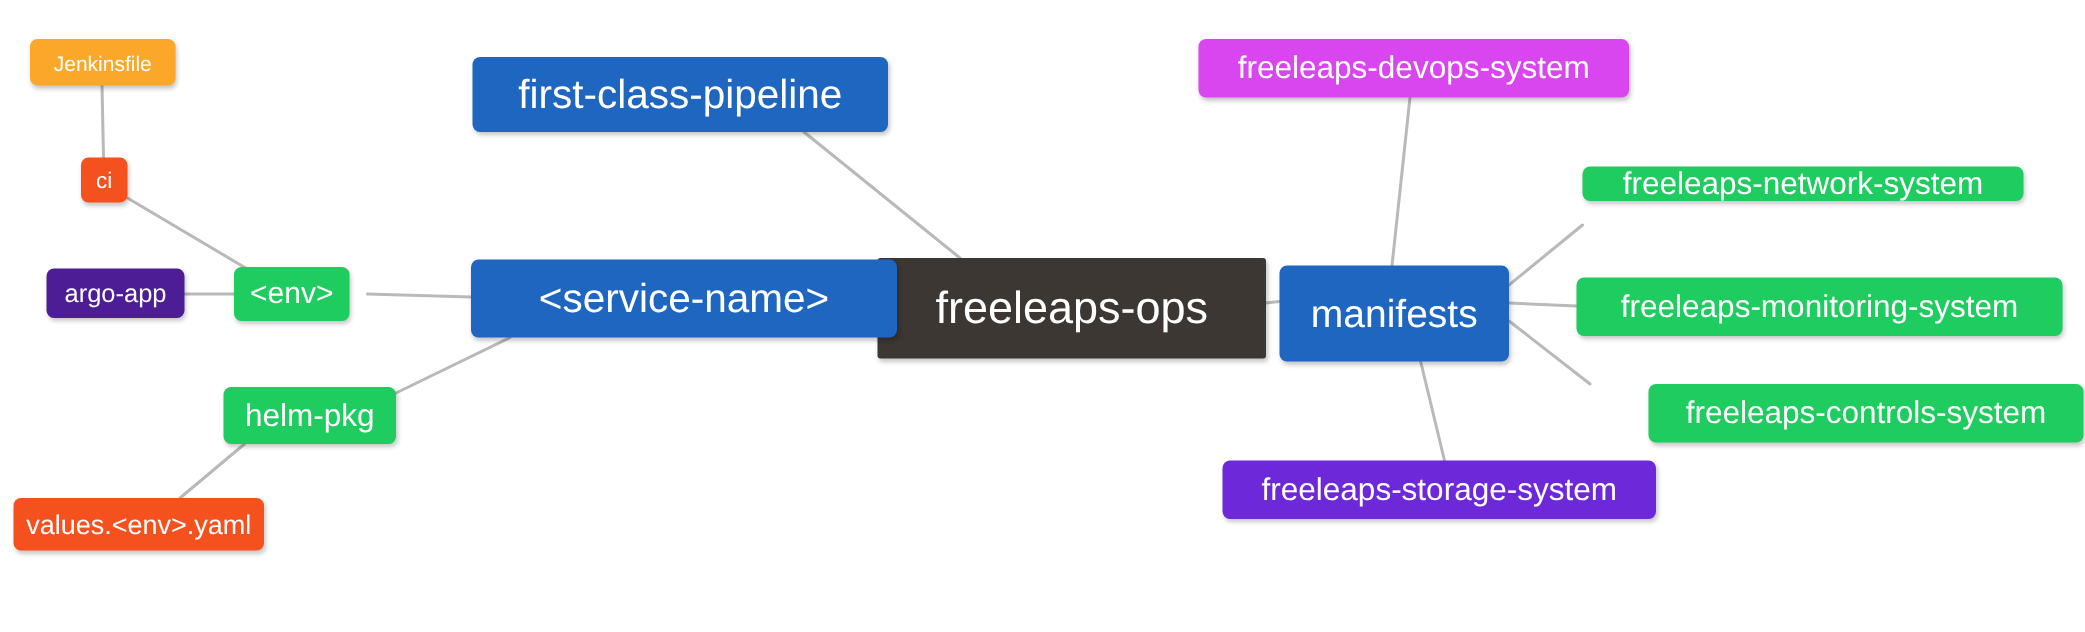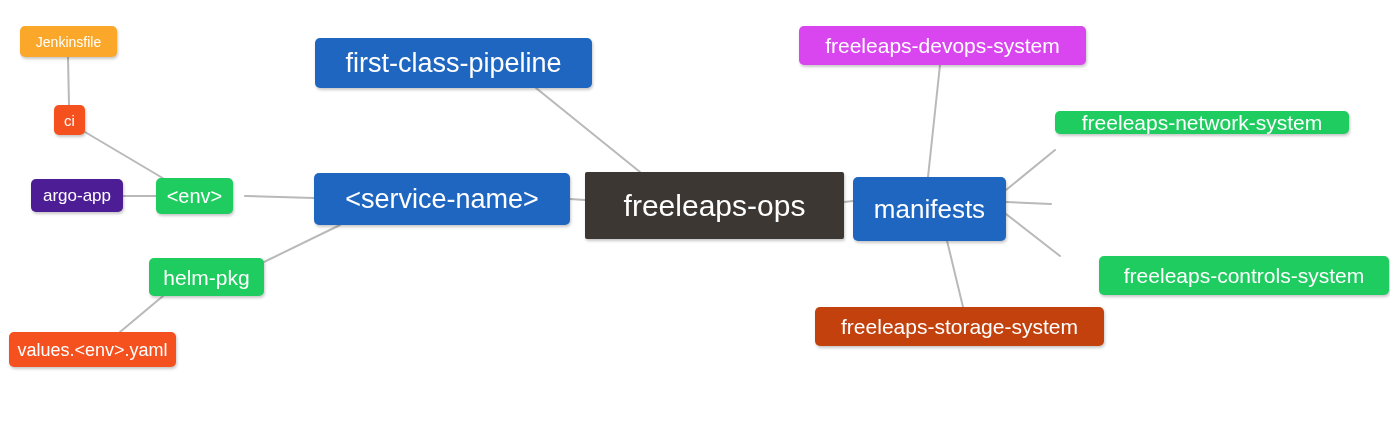--- a/index.html
+++ b/index.html
@@ -57,26 +57,27 @@
       <line x1="156" y1="196" x2="123" y2="196" stroke="#b9b9b9" stroke-width="2" stroke-linecap="round"></line>
       <line x1="69" y1="105" x2="68" y2="57" stroke="#b9b9b9" stroke-width="2" stroke-linecap="round"></line>
       <line x1="163" y1="296" x2="120" y2="332" stroke="#b9b9b9" stroke-width="2" stroke-linecap="round"></line>
       <line x1="928" y1="177" x2="940" y2="65" stroke="#b9b9b9" stroke-width="2" stroke-linecap="round"></line>
       <line x1="1006" y1="190" x2="1055" y2="150" stroke="#b9b9b9" stroke-width="2" stroke-linecap="round"></line>
       <line x1="1006" y1="202" x2="1051" y2="204" stroke="#b9b9b9" stroke-width="2" stroke-linecap="round"></line>
       <line x1="1006" y1="214" x2="1060" y2="256" stroke="#b9b9b9" stroke-width="2" stroke-linecap="round"></line>
       <line x1="943" y1="224" x2="963" y2="307" stroke="#b9b9b9" stroke-width="2" stroke-linecap="round"></line>
     </svg>
 <div class="node root" style="left: 585px; top: 172px; width: 259px; height: 67px; background: rgb(60, 55, 51); font-size: 30px;">freeleaps-ops</div>
-    <div class="node" style="left: 314px; top: 173px; width: 256px; height: 52px; background: rgb(31, 102, 193); font-size: 27px;">&lt;service-name&gt;</div>
+    <div class="node" style="left: 314px; top: 173px; width: 284px; height: 52px; background: rgb(31, 102, 193); font-size: 27px;">&lt;service-name&gt;</div>
     <div class="node" style="left: 315px; top: 38px; width: 277px; height: 50px; background: rgb(31, 102, 193); font-size: 27px;">first-class-pipeline</div>
     <div class="node" style="left: 853px; top: 177px; width: 153px; height: 64px; background: rgb(31, 102, 193); font-size: 26px;">manifests</div>
     <div class="node" style="left: 156px; top: 178px; width: 77px; height: 36px; background: rgb(30, 204, 95); font-size: 20px;">&lt;env&gt;</div>
     <div class="node" style="left: 149px; top: 258px; width: 115px; height: 38px; background: rgb(30, 204, 95); font-size: 21px;">helm-pkg</div>
     <div class="node" style="left: 54px; top: 105px; width: 31px; height: 30px; background: rgb(244, 81, 30); font-size: 15px;">ci</div>
     <div class="node" style="left: 20px; top: 26px; width: 97px; height: 31px; background: rgb(251, 168, 42); font-size: 14px;">Jenkinsfile</div>
     <div class="node" style="left: 31px; top: 179px; width: 92px; height: 33px; background: #4c1d95; font-size: 17px;">argo-app</div>
     <div class="node" style="left: 9px; top: 332px; width: 167px; height: 35px; background: rgb(244, 81, 30); font-size: 18px;">values.&lt;env&gt;.yaml</div>
     <div class="node" style="left: 799px; top: 26px; width: 287px; height: 39px; background: #d946ef; font-size: 21px;">freeleaps-devops-system</div>
     <div class="node" style="left: 1055px; top: 111px; width: 294px; height: 23px; background: rgb(30, 204, 95); font-size: 21px;">freeleaps-network-system</div>
+    <div class="node" style="left: 1051px; top: 185px; width: 324px; height: 39px; background: rgb(30, 204, 95); font-size: 21px;">freeleaps-monitoring-system</div>
     <div class="node" style="left: 1099px; top: 256px; width: 290px; height: 39px; background: rgb(30, 204, 95); font-size: 21px;">freeleaps-controls-system</div>
-    <div class="node" style="left: 815px; top: 307px; width: 289px; height: 39px; background: #c2410c; font-size: 21px;">freeleaps-storage-system</div>
+    <div class="node" style="left: 815px; top: 307px; width: 289px; height: 39px; background: #6d28d9; font-size: 21px;">freeleaps-storage-system</div>
   </div>
 
 </body></html>

